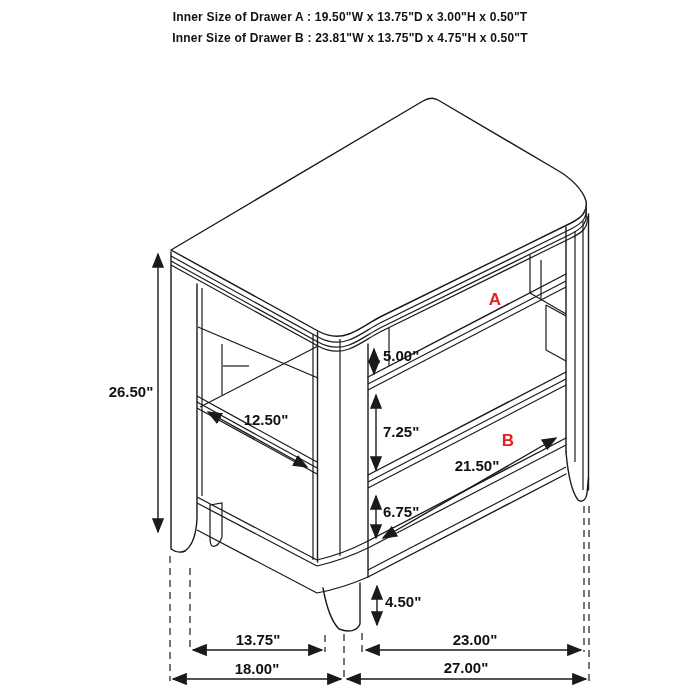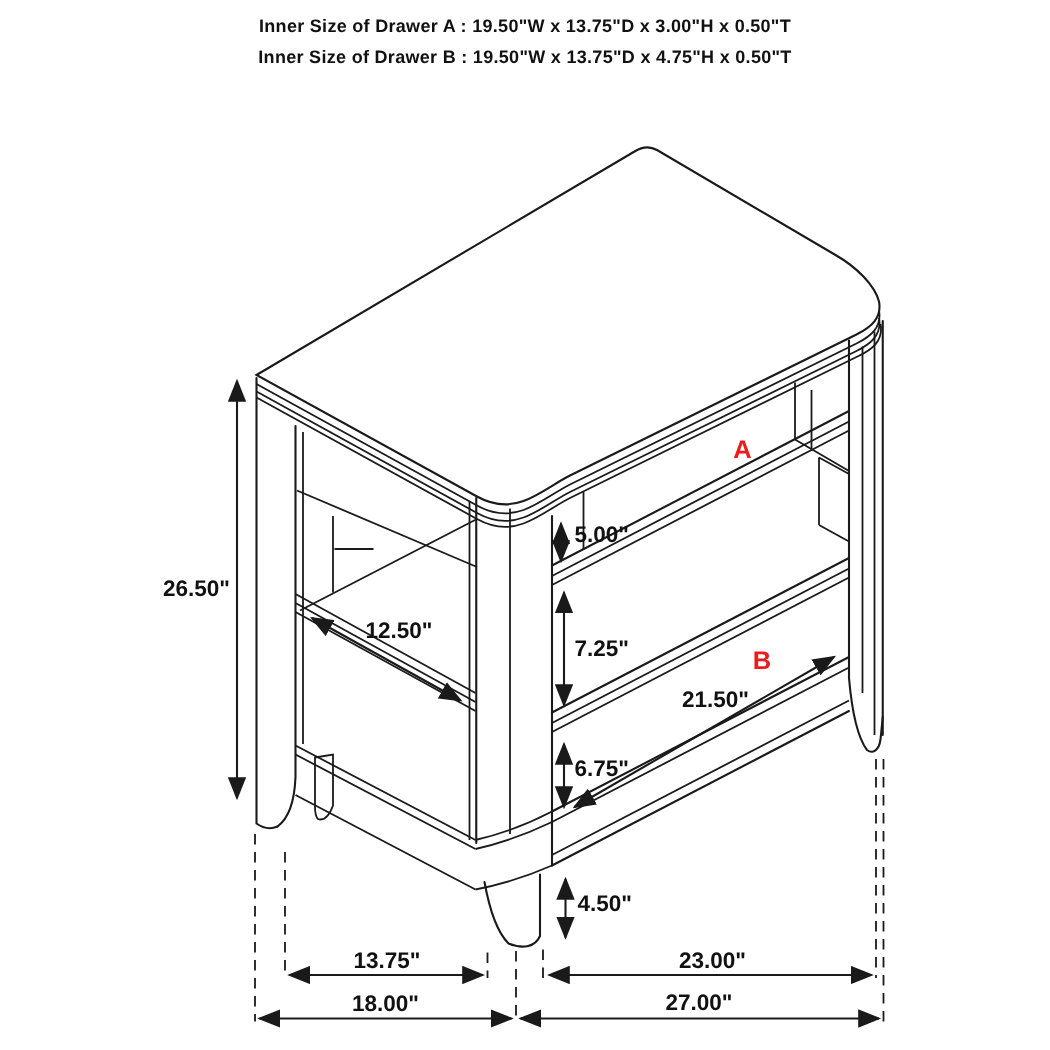--- a/index.html
+++ b/index.html
@@ -15,21 +15,21 @@
   .dtx{font-family:"Liberation Sans",sans-serif;font-size:15px;font-weight:bold;fill:#111;}
   .red{font-family:"Liberation Sans",sans-serif;font-size:17px;font-weight:bold;fill:#ed1c1c;}
 </style>
 </head>
 <body>
 
 <div class="page">
 
   <div class="hdr">
     <div>Inner Size of Drawer A : 19.50"W x 13.75"D x 3.00"H x 0.50"T</div>
-    <div>Inner Size of Drawer B : 19.50"W x 13.75"D x 4.75"H x 0.50"T</div>
+    <div>Inner Size of Drawer B : 23.81"W x 13.75"D x 4.75"H x 0.50"T</div>
   </div>
 
   <svg width="700" height="700" viewBox="0 0 700 700">
     <defs>
       <marker id="ah" viewBox="0 0 10 8" refX="9" refY="4" markerWidth="11" markerHeight="9" orient="auto-start-reverse">
         <path d="M0,0 L10,4 L0,8 z" fill="#1a1a1a"></path>
       </marker>
     </defs>
 
     <g>

